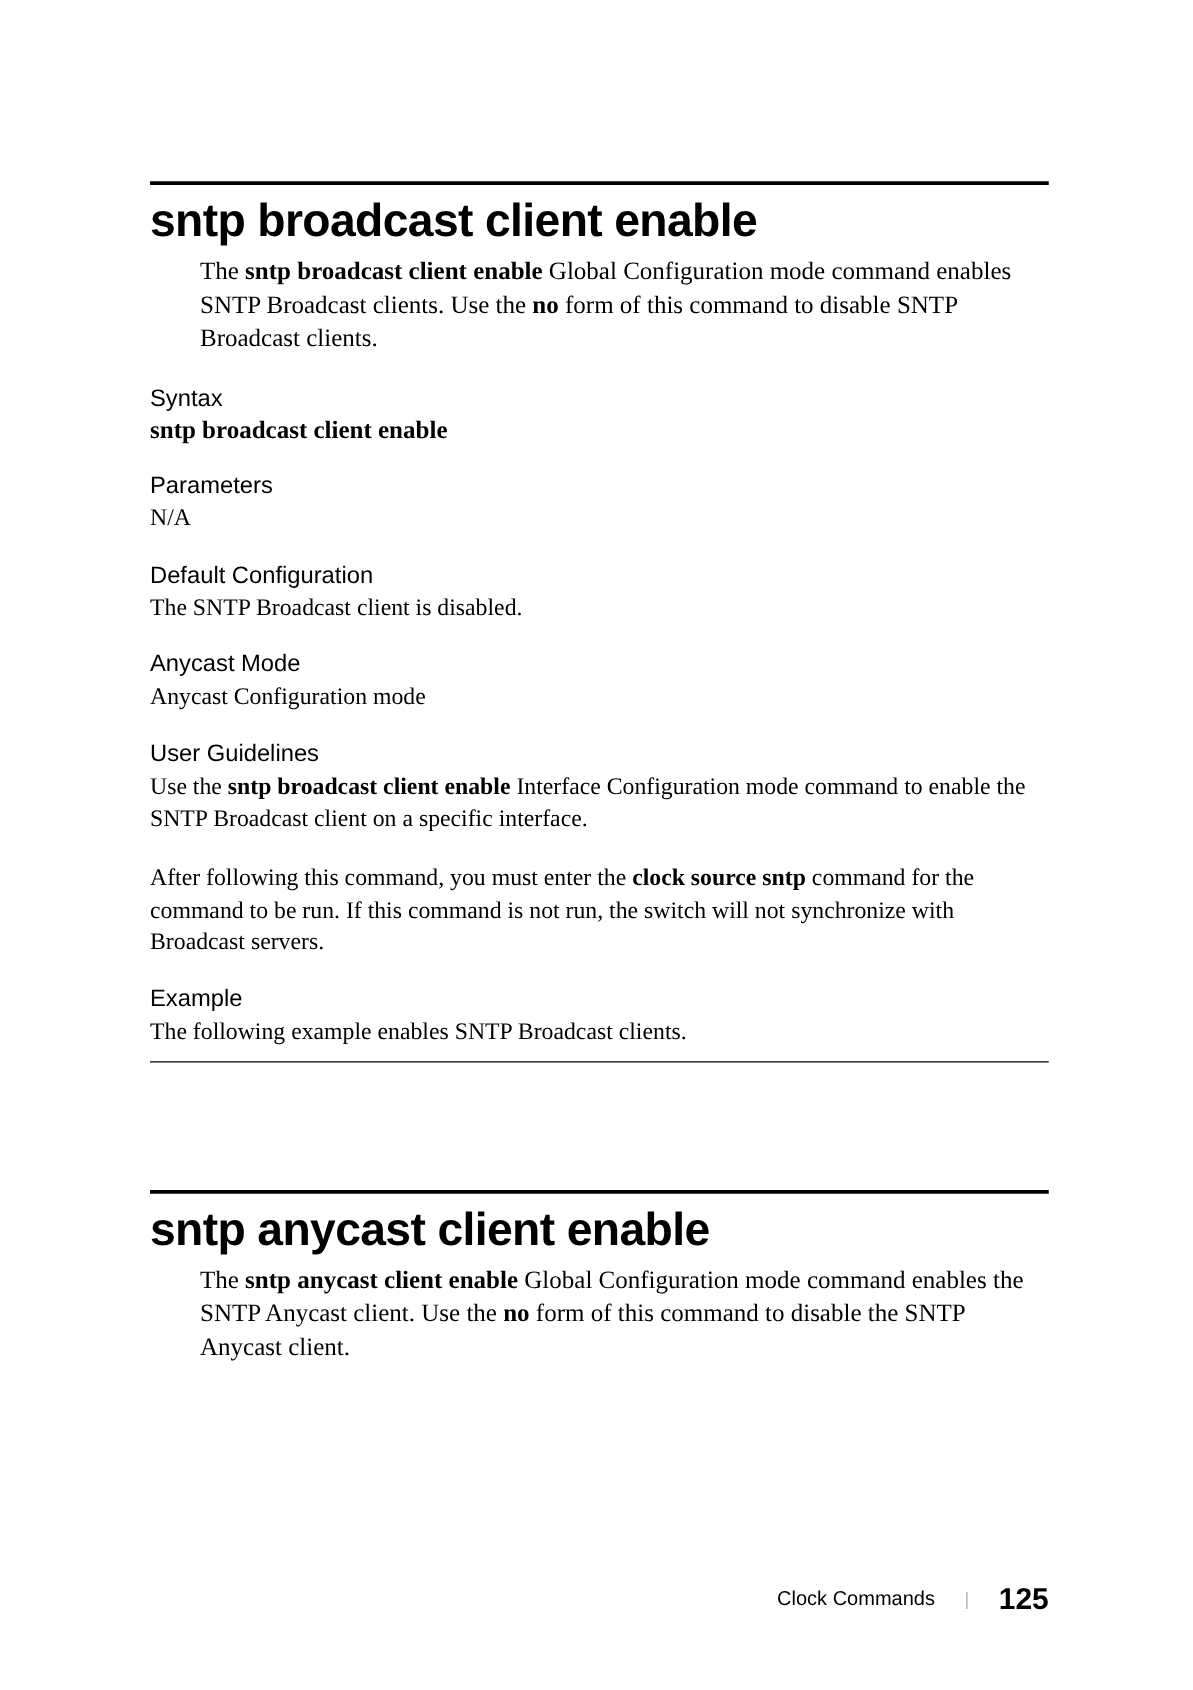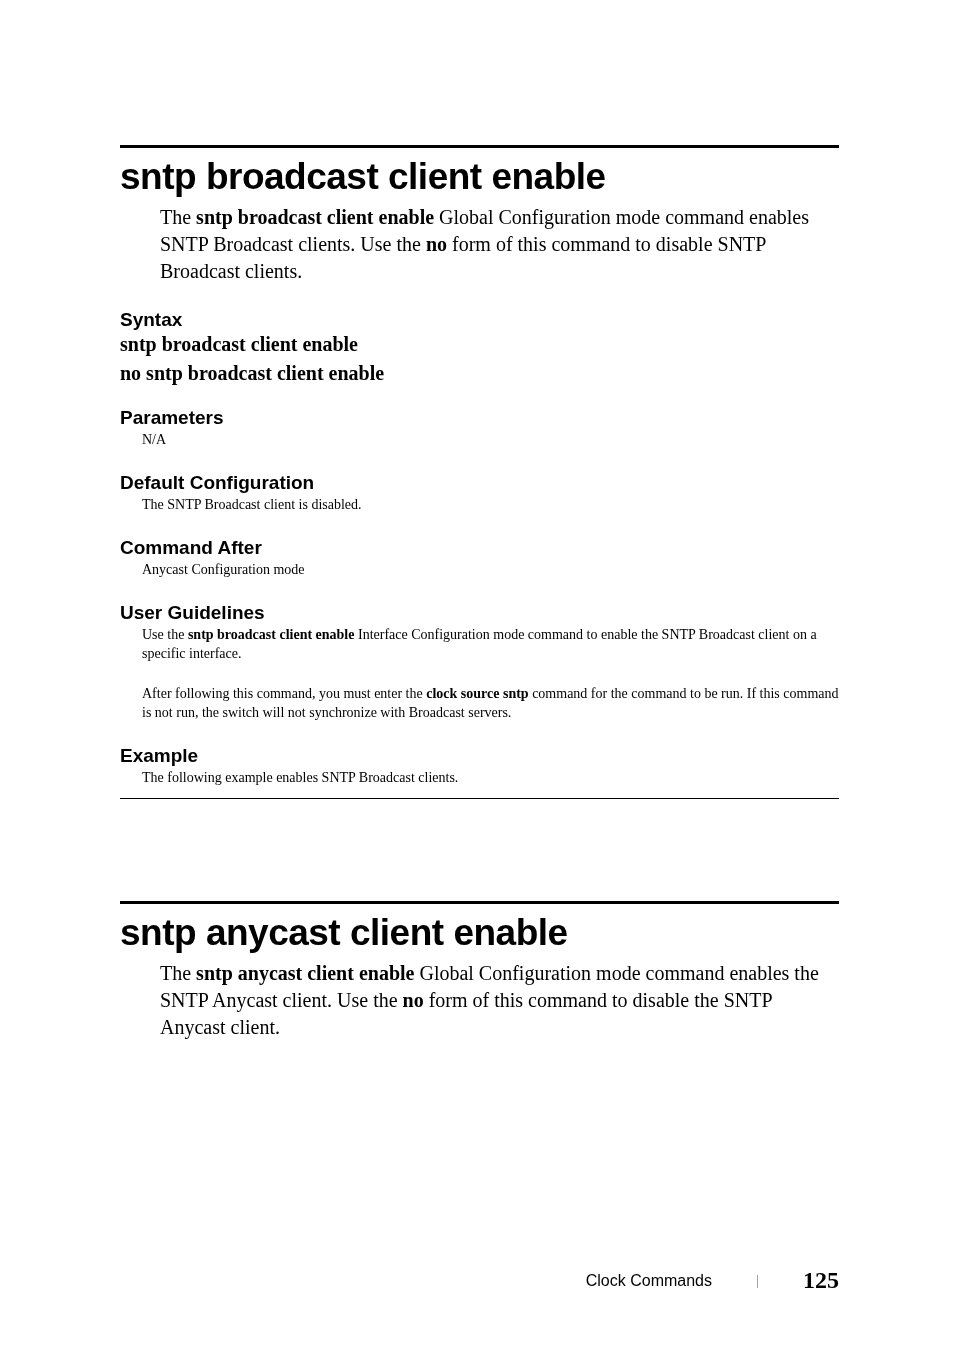--- a/index.html
+++ b/index.html
@@ -33,88 +33,86 @@
       letter-spacing: -0.5px;
     }
     .intro {
       font-size: 20px;
       line-height: 1.35;
       margin-bottom: 24px;
       margin-left: 40px;
     }
     .subhead {
       font-family: Arial, Helvetica, sans-serif;
-      font-weight: bold;
+      font-weight: normal;
       font-size: 19px;
       margin-bottom: 2px;
     }
     .body-text {
-      font-size: 14px;
+      font-size: 19px;
       line-height: 1.35;
       margin-bottom: 22px;
-      margin-left: 22px;
     }
     .syntax-line {
       font-size: 20px;
       margin-bottom: 6px;
     }
     .syntax-block {
       margin-bottom: 22px;
     }
     .bold {
       font-weight: bold;
     }
     .footer {
       position: absolute;
       bottom: 58px;
       right: 115px;
       font-size: 16px;
       display: flex;
       align-items: center;
-      gap: 44px;
+      gap: 24px;
     }
     .footer-section {
       font-family: Arial, Helvetica, sans-serif;
       font-size: 16px;
     }
     .footer-sep {
       color: #888;
       font-size: 15px;
     }
     .footer-page {
-      font-family: Liberation Serif, serif;
+      font-family: Liberation Sans, sans-serif;
       font-weight: bold;
       font-size: 24px;
     }
     .spacer-lg {
       height: 62px;
     }
   </style>
 </head>
 <body>
 
 <div class="section-rule-top"></div>
 <h1>sntp broadcast client enable</h1>
 <p class="intro">
   <span>The </span><span class="bold">sntp broadcast client enable</span><span> Global Configuration mode command enables SNTP Broadcast clients. Use the </span><span class="bold">no</span><span> form of this command to disable SNTP Broadcast clients.</span>
 </p>
 
 <div class="subhead">Syntax</div>
 <div class="syntax-block">
   <div class="syntax-line bold">sntp broadcast client enable</div>
-  <div class="syntax-line bold">no sntp broadcast client enable</div>
 </div>
 
 <div class="subhead">Parameters</div>
 <p class="body-text">N/A</p>
 
 <div class="subhead">Default Configuration</div>
 <p class="body-text">The SNTP Broadcast client is disabled.</p>
 
-<div class="subhead">Command After</div>
+<div class="subhead">Anycast Mode</div>
 <p class="body-text">Anycast Configuration mode</p>
 
 <div class="subhead">User Guidelines</div>
 <p class="body-text">
   <span>Use the </span><span class="bold">sntp broadcast client enable</span><span> Interface Configuration mode command to enable the SNTP Broadcast client on a specific interface.</span>
 </p>
 <p class="body-text">
   <span>After following this command, you must enter the </span><span class="bold">clock source sntp</span><span> command for the command to be run. If this command is not run, the switch will not synchronize with Broadcast servers.</span>
 </p>
 

